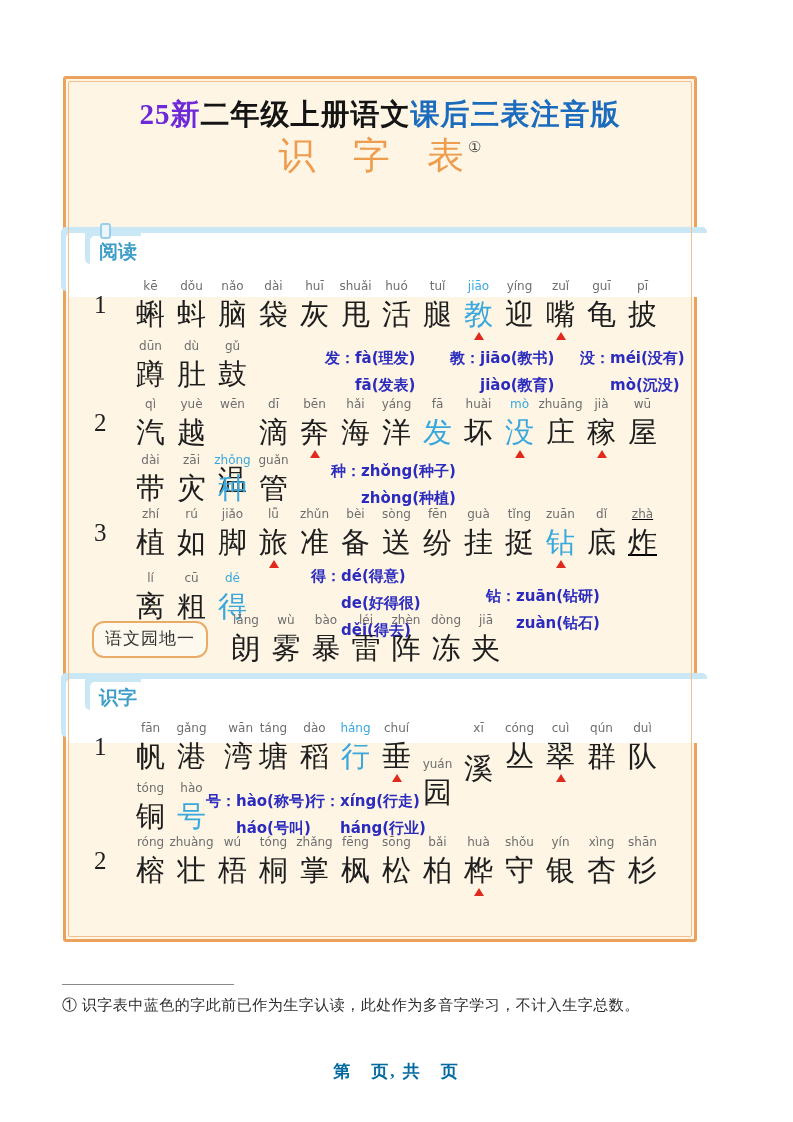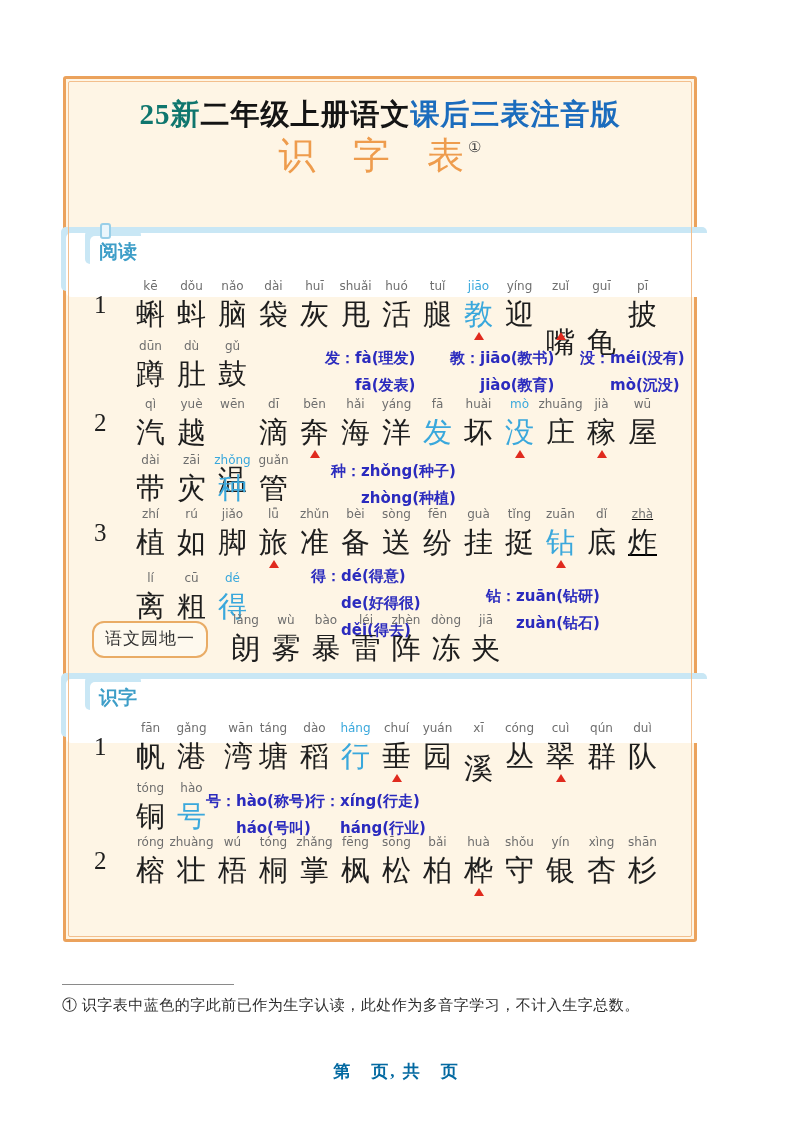--- a/index.html
+++ b/index.html
@@ -5,21 +5,21 @@
   html,body{margin:0;padding:0;}
   .page{position:relative;width:793px;height:1122px;background:#ffffff;overflow:hidden;
         font-family:"Liberation Serif","DejaVu Serif",serif;}
   .frame{position:absolute;left:63px;top:76px;width:634px;height:866px;box-sizing:border-box;
          background:#FEF5E5;border:3px solid #EBA25C;border-radius:3px;}
   .frame::after{content:"";position:absolute;inset:2px;border:1px solid #F3BF8D;border-radius:2px;pointer-events:none;}
   .blocks{position:absolute;inset:0;}
 
   .header-title{position:absolute;top:16px;left:0;width:100%;text-align:center;
                 font-size:29px;font-weight:bold;letter-spacing:1px;white-space:nowrap;}
-  .t-red{color:#0f766e;}.t-black{color:#141414;}.t-blue{color:#1B6CBD;}
+  .t-red{color:#6d28d9;}.t-black{color:#141414;}.t-blue{color:#1B6CBD;}
   .main-title{position:absolute;top:52px;left:0;width:100%;text-align:center;
               font-size:37px;color:#EE9C4D;letter-spacing:14px;white-space:nowrap;}
   .main-title sup{font-size:15px;color:#4a4a4a;letter-spacing:0;vertical-align:16px;margin-left:-10px;}
 
   .block{position:absolute;left:0;width:100%;height:56px;}
   .cells{position:absolute;left:64px;top:0;display:flex;}
   .garden-cells{left:160px;}
   .cell{position:relative;display:flex;flex-direction:column;align-items:center;}
   .py{height:14px;line-height:14px;font-family:"DejaVu Sans","Liberation Sans",sans-serif;
       font-size:12px;color:#6E6E6E;white-space:nowrap;}
@@ -99,26 +99,26 @@
             </div>
             <div class="cell" style="width: 41px;">
               <div class="py bluepy">jiāo</div>
               <div class="hz blue">教</div>
               <div class="tri"></div>
             </div>
             <div class="cell" style="width: 41px;">
               <div class="py">yíng</div>
               <div class="hz">迎</div>
             </div>
-            <div class="cell" style="width: 41px; gap: 28px;">
+            <div class="cell" style="width: 41px;">
               <div class="py">zuǐ</div>
               <div class="hz">嘴</div>
               <div class="tri"></div>
             </div>
-            <div class="cell" style="width: 41px; gap: 28px;">
+            <div class="cell" style="width: 41px;">
               <div class="py">guī</div>
               <div class="hz">龟</div>
             </div>
             <div class="cell" style="width: 41px;">
               <div class="py">pī</div>
               <div class="hz">披</div>
             </div>
           </div>
         </div>
         <div class="block subrow" style="top: 260px; padding-left: 44px;">
@@ -396,21 +396,21 @@
             </div>
             <div class="cell" style="width: 41px;">
               <div class="py bluepy">háng</div>
               <div class="hz blue">行</div>
             </div>
             <div class="cell" style="width: 41px;">
               <div class="py">chuí</div>
               <div class="hz">垂</div>
               <div class="tri"></div>
             </div>
-            <div class="cell" style="width: 41px;">
+            <div class="cell" style="width: 41px; margin-top: 36px;">
               <div class="py">yuán</div>
               <div class="hz">园</div>
             </div>
             <div class="cell" style="width: 41px; gap: 12px;">
               <div class="py">xī</div>
               <div class="hz">溪</div>
             </div>
             <div class="cell" style="width: 41px;">
               <div class="py">cóng</div>
               <div class="hz">丛</div>

